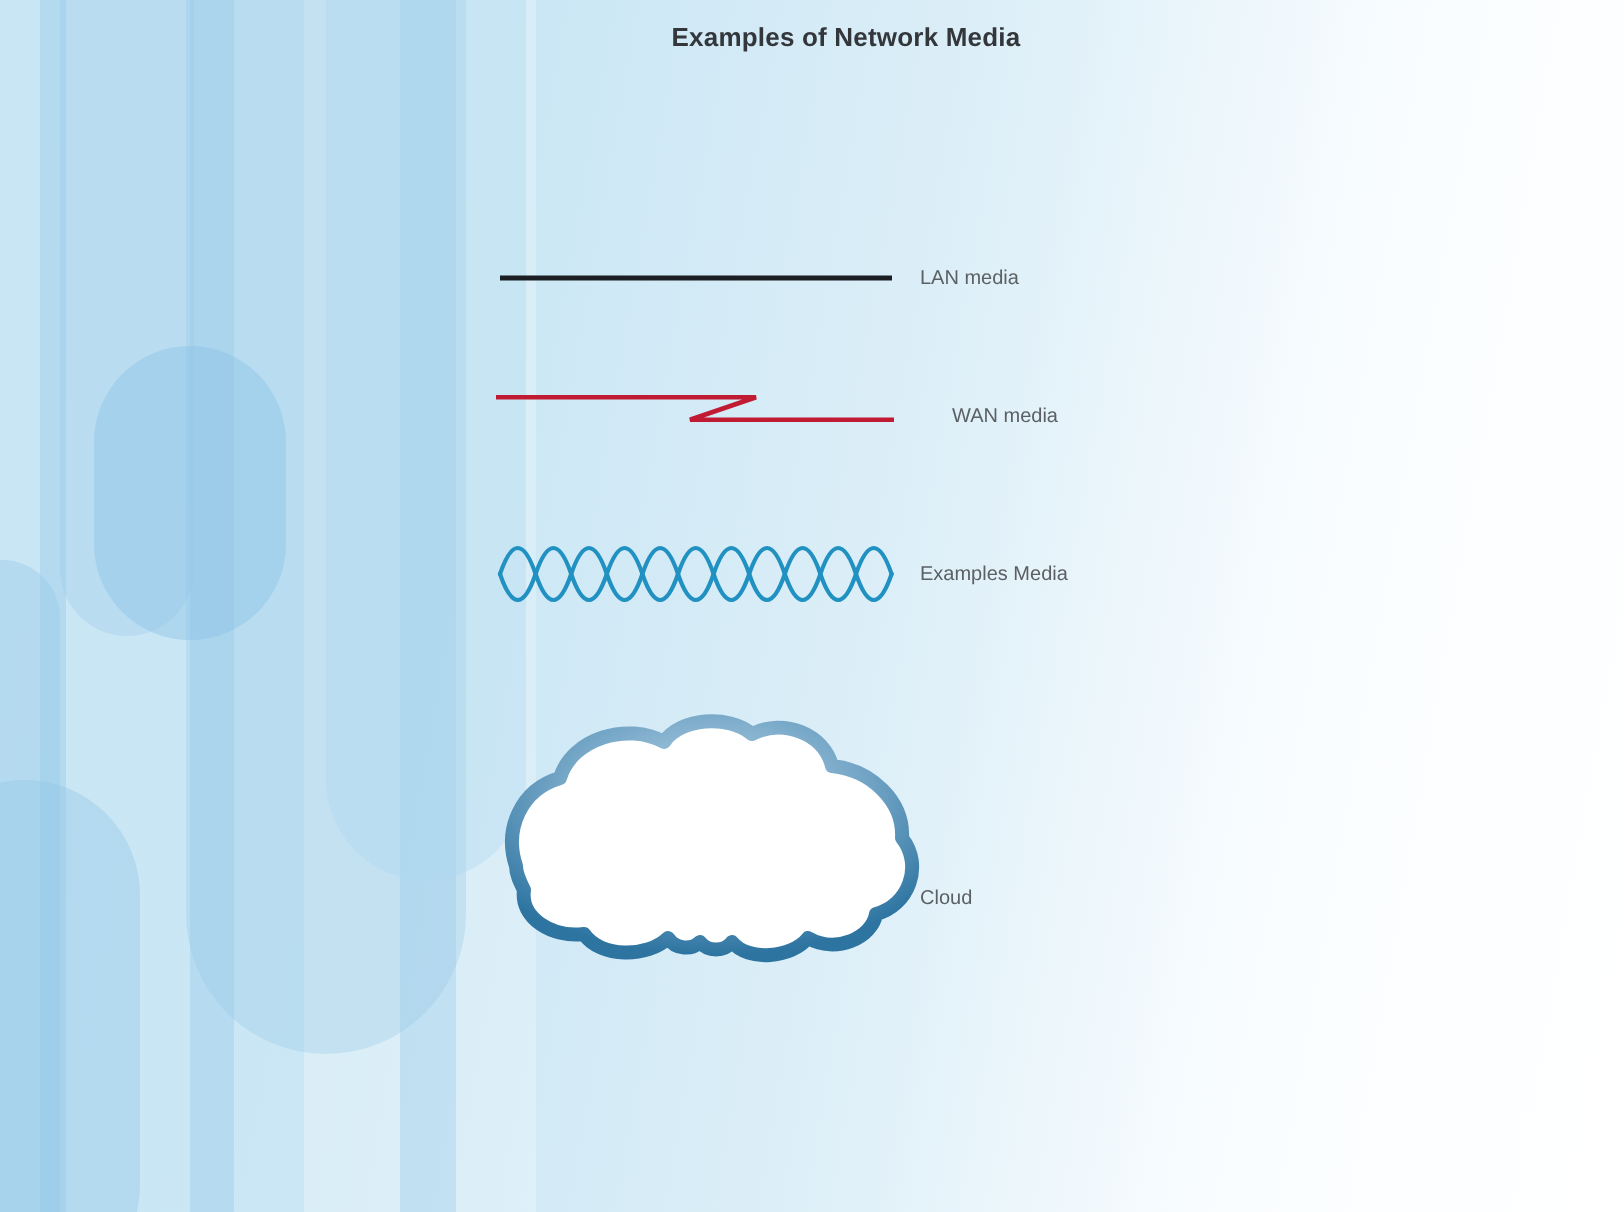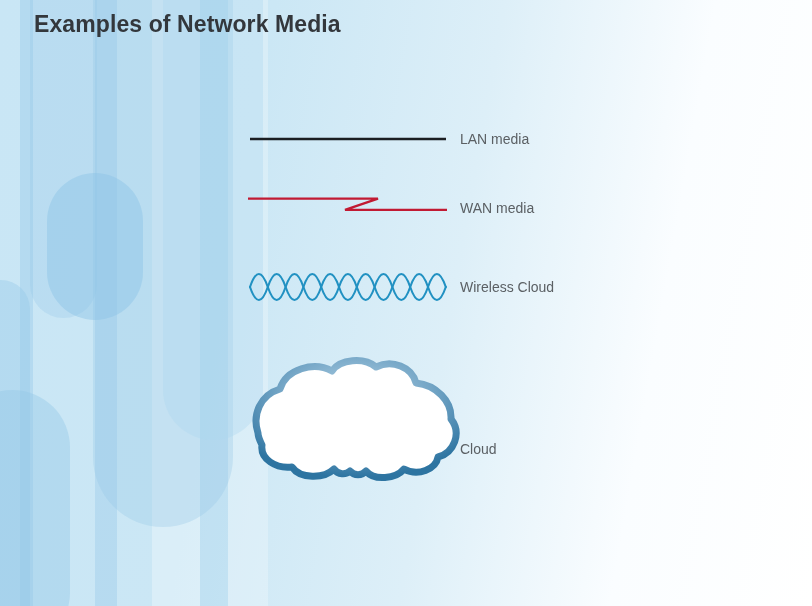--- a/index.html
+++ b/index.html
@@ -19,36 +19,36 @@
   .st5 { left: 228px; width: 40px; background: rgba(255,255,255,0.25); }
   .c6 { left: 30px;  top: -50px;  width: 67px;  height: 368px; border-radius: 34px; background: rgba(148,200,231,0.30); }
   .c2 { left: 93px;  top: -70px;  width: 140px; height: 597px; border-radius: 70px; background: rgba(148,200,231,0.32); }
   .c3 { left: 163px; top: -70px;  width: 100px; height: 510px; border-radius: 50px; background: rgba(173,215,240,0.38); }
   .c1 { left: 47px;  top: 173px;  width: 96px;  height: 147px; border-radius: 48px; background: rgba(140,196,230,0.45); }
   .c4 { left: -28px; top: 280px;  width: 58px;  height: 380px; border-radius: 29px; background: rgba(148,200,231,0.38); }
   .c5 { left: -45px; top: 390px;  width: 115px; height: 260px; border-radius: 58px; background: rgba(148,200,231,0.42); }
 
   .page-title {
     position: absolute; top: 11px; left: 34px; right: 0;
-    text-align: left;
-    font-size: 23px; font-weight: bold; color: #33373c;
+    text-align: center;
+    font-size: 13px; font-weight: bold; color: #33373c;
     letter-spacing: 0.1px;
   }
   .symbol { position: absolute; overflow: visible; }
   .sym-lan      { left: 250px; top: 136px; }
   .sym-wan      { left: 248px; top: 197px; }
   .sym-wireless { left: 250px; top: 272px; }
   .sym-cloud    { left: 252px; top: 357px; }
   .legend-label {
     position: absolute; left: 460px;
-    font-size: 14px; line-height: 13px; color: #5b6064;
+    font-size: 10px; line-height: 13px; color: #5b6064;
     white-space: nowrap;
   }
   .lbl-lan      { top: 133px; }
-  .lbl-wan      { top: 202px; }
+  .lbl-wan      { top: 202px; margin-left: 16px; }
   .lbl-wireless { top: 281px; }
   .lbl-cloud    { top: 409px; margin-top: 34px; }
 </style>
 </head>
 <body>
 
 <div class="decor">
   <div class="stripe st1"></div>
   <div class="stripe st2"></div>
   <div class="stripe st3"></div>
@@ -71,21 +71,21 @@
 
 <svg class="symbol sym-wan" width="201" height="15" viewBox="0 0 201 15">
   <path d="M0,1.6 H130 L97,12.9 H199" fill="none" stroke-width="2.3" stroke="#c11a33"></path>
 </svg>
 <div class="legend-label lbl-wan">WAN media</div>
 
 <svg class="symbol sym-wireless" width="196" height="30" viewBox="0 0 196 30">
   <path fill="none" stroke-width="2.1" stroke-linecap="round" d="M0 15 Q8.9 -11 17.8 15 Q26.7 41 35.6 15 Q44.5 -11 53.4 15 Q62.3 41 71.2 15 Q80.1 -11 89 15 Q97.9 41 106.8 15 Q115.7 -11 124.6 15 Q133.5 41 142.4 15 Q151.3 -11 160.2 15 Q169.1 41 178 15 Q186.9 -11 195.8 15" stroke="#2191c2"></path>
   <path fill="none" stroke-width="2.1" stroke-linecap="round" d="M0 15 Q8.9 41 17.8 15 Q26.7 -11 35.6 15 Q44.5 41 53.4 15 Q62.3 -11 71.2 15 Q80.1 41 89 15 Q97.9 -11 106.8 15 Q115.7 41 124.6 15 Q133.5 -11 142.4 15 Q151.3 41 160.2 15 Q169.1 -11 178 15 Q186.9 41 195.8 15" stroke="#2191c2"></path>
 </svg>
-<div class="legend-label lbl-wireless">Wireless Cloud</div>
+<div class="legend-label lbl-wireless">Examples Media</div>
 
 <svg class="symbol sym-cloud" width="205" height="122" viewBox="0 0 205 122">
   <defs>
     <radialGradient id="cloudStroke" cx="0.5" cy="0.32" r="0.68">
       <stop offset="0" stop-color="#b9d7e9"></stop>
       <stop offset="0.55" stop-color="#76a7c7"></stop>
       <stop offset="1" stop-color="#2d74a1"></stop>
     </radialGradient>
   </defs>
   <path stroke="url(#cloudStroke)" stroke-width="7" stroke-linejoin="round" d="M 6,76

